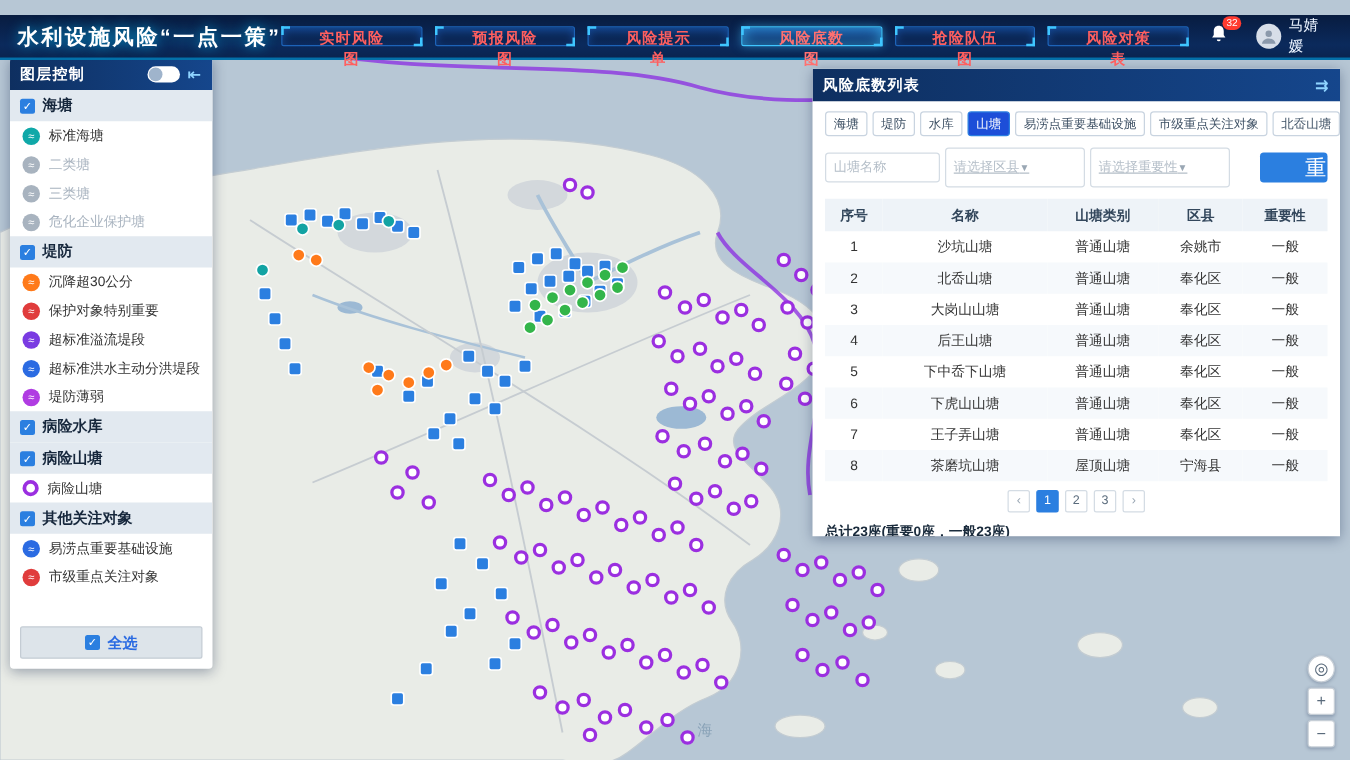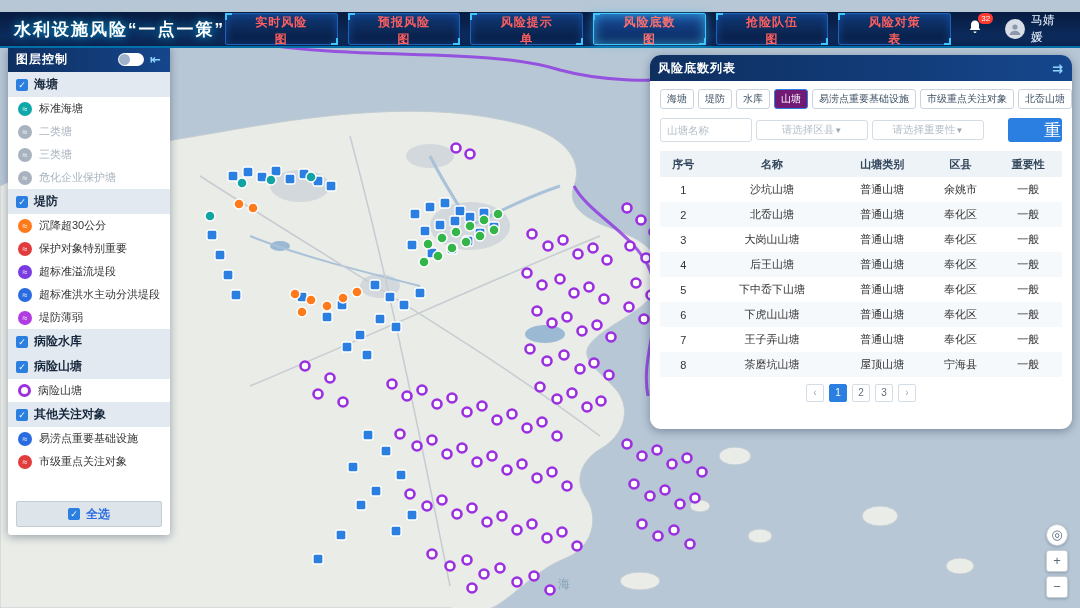--- a/index.html
+++ b/index.html
@@ -14,21 +14,21 @@
     background:linear-gradient(180deg,#081c40 0%,#0b2a5c 70%,#0a2450 100%);
     border-bottom:2px solid rgba(0,180,255,.55);
     display:flex;align-items:center;padding:0 14px;box-sizing:border-box;
   }
   .app-title{
     font-size:17px;font-weight:bold;color:#ffffff;letter-spacing:2px;
     text-shadow:0 0 10px rgba(0,200,255,.8);white-space:nowrap;
   }
   .nav{display:flex;gap:10px;margin-left:auto;margin-right:16px;}
   .nav-btn{
-    position:relative;min-width:84px;height:32px;cursor:pointer;
+    position:relative;min-width:84px;height:16px;cursor:pointer;
     background:linear-gradient(180deg,rgba(16,58,120,.95),rgba(7,26,62,.95));
     border:1px solid #1d63b8;border-radius:2px;
     color:#ff5f5f;font-size:12px;font-weight:bold;letter-spacing:1px;
     box-shadow:inset 0 0 8px rgba(40,130,255,.35);
     font-family:inherit;padding:0 24px;
   }
   .nav-btn::before{content:'';position:absolute;left:-1px;top:-1px;width:5px;height:5px;border-left:2px solid #3fc6ff;border-top:2px solid #3fc6ff;}
   .nav-btn::after{content:'';position:absolute;right:-1px;bottom:-1px;width:5px;height:5px;border-right:2px solid #3fc6ff;border-bottom:2px solid #3fc6ff;}
   .nav-btn.active{
     border-color:#3fc6ff;color:#ff7070;
@@ -81,40 +81,40 @@
   .layer-icon.split{width:13px;height:13px;background:linear-gradient(#ffffff 45%,#2b8be2 45%);border:1px solid #2b8be2;}
   .select-all{
     margin:6px 8px 8px;height:24px;flex:none;background:#dde4ea;border:1px solid #c4ccd4;border-radius:2px;
     display:flex;align-items:center;justify-content:center;gap:6px;
     font-size:12px;color:#2b6be2;font-weight:bold;cursor:pointer;
   }
 
   
   .risk-panel{
     position:absolute;right:8px;top:55px;width:422px;height:374px;z-index:10;
-    background:#ffffff;border-radius:11px;overflow:hidden;
+    background:#ffffff;border-radius:0;overflow:hidden;
     box-shadow:0 2px 10px rgba(0,20,60,.35);display:flex;flex-direction:column;
   }
   .risk-body{flex:1;padding:8px 10px;display:flex;flex-direction:column;box-sizing:border-box;}
   .tabs{display:flex;gap:4px;flex:none;}
   .tab-btn{
     height:20px;padding:0 6px;border:1px solid #c9d4e0;border-radius:3px;background:#fff;
     font-size:10px;color:#3c4f63;cursor:pointer;font-family:inherit;white-space:nowrap;
   }
-  .tab-btn.active{background:#701a75;border-color:#2b7fe0;color:#fff;}
+  .tab-btn.active{background:#1d4ed8;border-color:#2b7fe0;color:#fff;}
   .filters{display:flex;gap:4px;margin-top:9px;flex:none;align-items:center;}
   .flt-input{
     width:92px;height:24px;border:1px solid #d4dce4;border-radius:3px;padding:0 6px;
     font-size:10.5px;color:#333;box-sizing:border-box;font-family:inherit;outline:none;
   }
   .flt-input::placeholder{color:#b4bec8;}
   .flt-select{
-    width:112px;height:20px;border:1px solid #d4dce4;border-radius:3px;padding:0 6px;
-    font-size:10.5px;color:#b4bec8;display:flex;align-items:center;justify-content:center;
-    box-sizing:border-box;cursor:pointer;background:#fff;
+    width:112px;height:32px;border:1px solid #d4dce4;border-radius:3px;padding:0 6px;
+    font-size:10.5px;color:#b4bec8;display:flex;align-items:center;justify-content:flex-start;
+    box-sizing:border-box;cursor:pointer;background:#fff;text-decoration:underline;
   }
   .chev{color:#9aa7b4;font-size:8px;}
   .reset-btn{
     margin-left:auto;width:54px;height:24px;background:#2b7fe0;border:none;border-radius:3px;
     color:#fff;font-size:17px;cursor:pointer;font-family:Liberation Serif, serif;padding-left:36px;
   }
   table.risk{width:100%;border-collapse:collapse;margin-top:9px;flex:none;}
   table.risk th{
     background:#eef3f8;color:#33475c;font-size:11px;font-weight:bold;height:24px;text-align:center;
   }
@@ -583,20 +583,21 @@
           </tr>
         </tbody>
     </table>
     <div class="pagination">
         <button class="page-btn arrow">‹</button>
         <button class="page-btn active">1</button>
         <button class="page-btn">2</button>
         <button class="page-btn">3</button>
         <button class="page-btn arrow">›</button>
       </div>
+    <div class="summary">总计23座(重要0座，一般23座)</div>
   </div>
 </div>
 
 <div class="map-controls">
   <button class="mc-btn round">◎</button>
   <button class="mc-btn">+</button>
   <button class="mc-btn">−</button>
 </div>
 
 </body></html>

